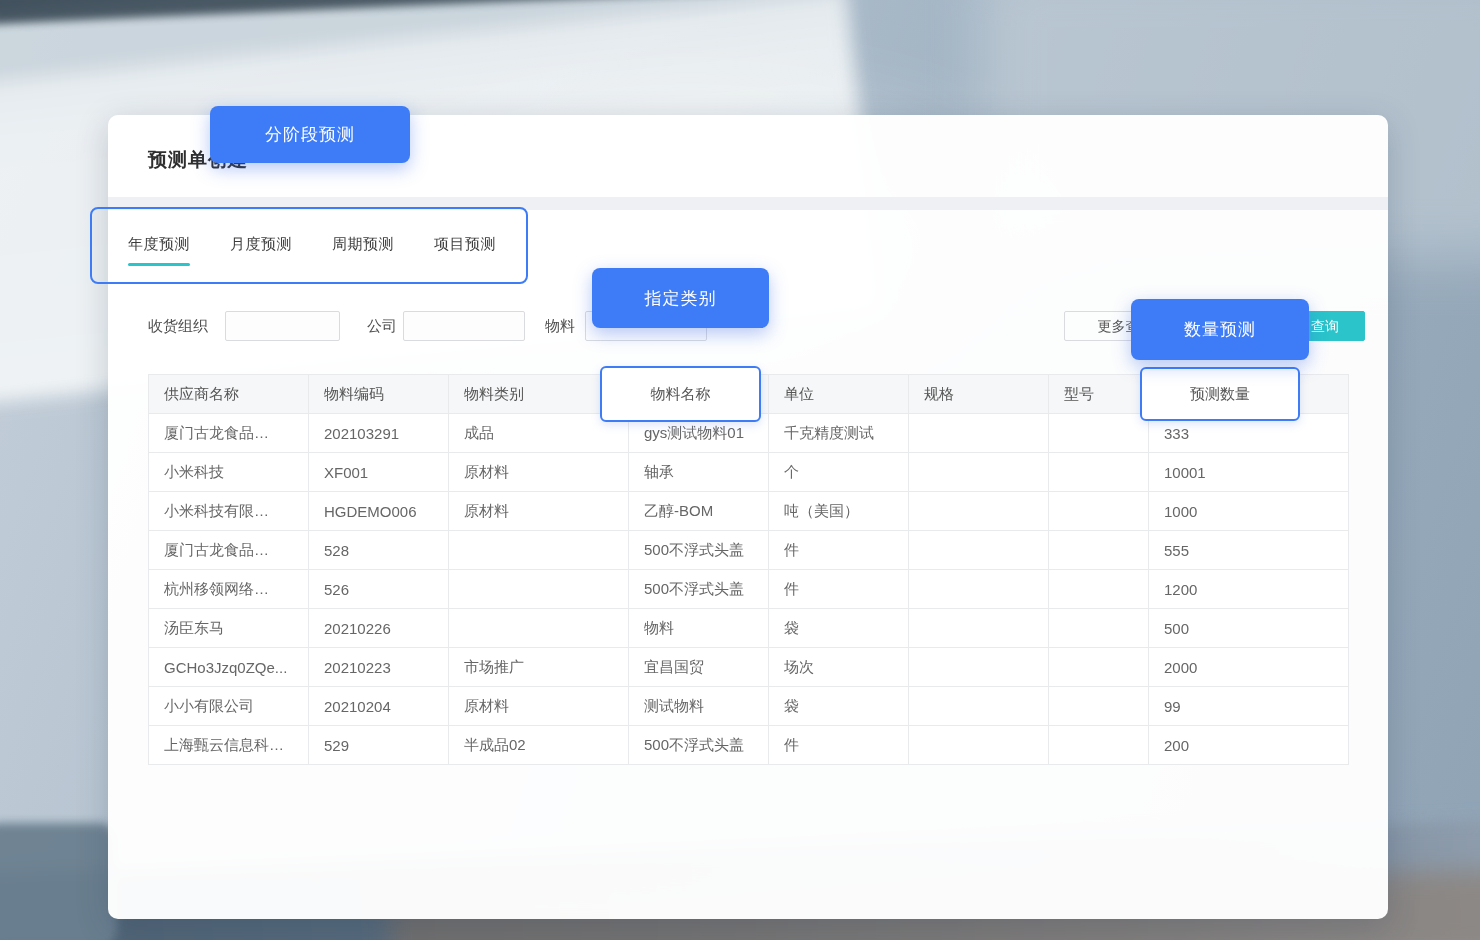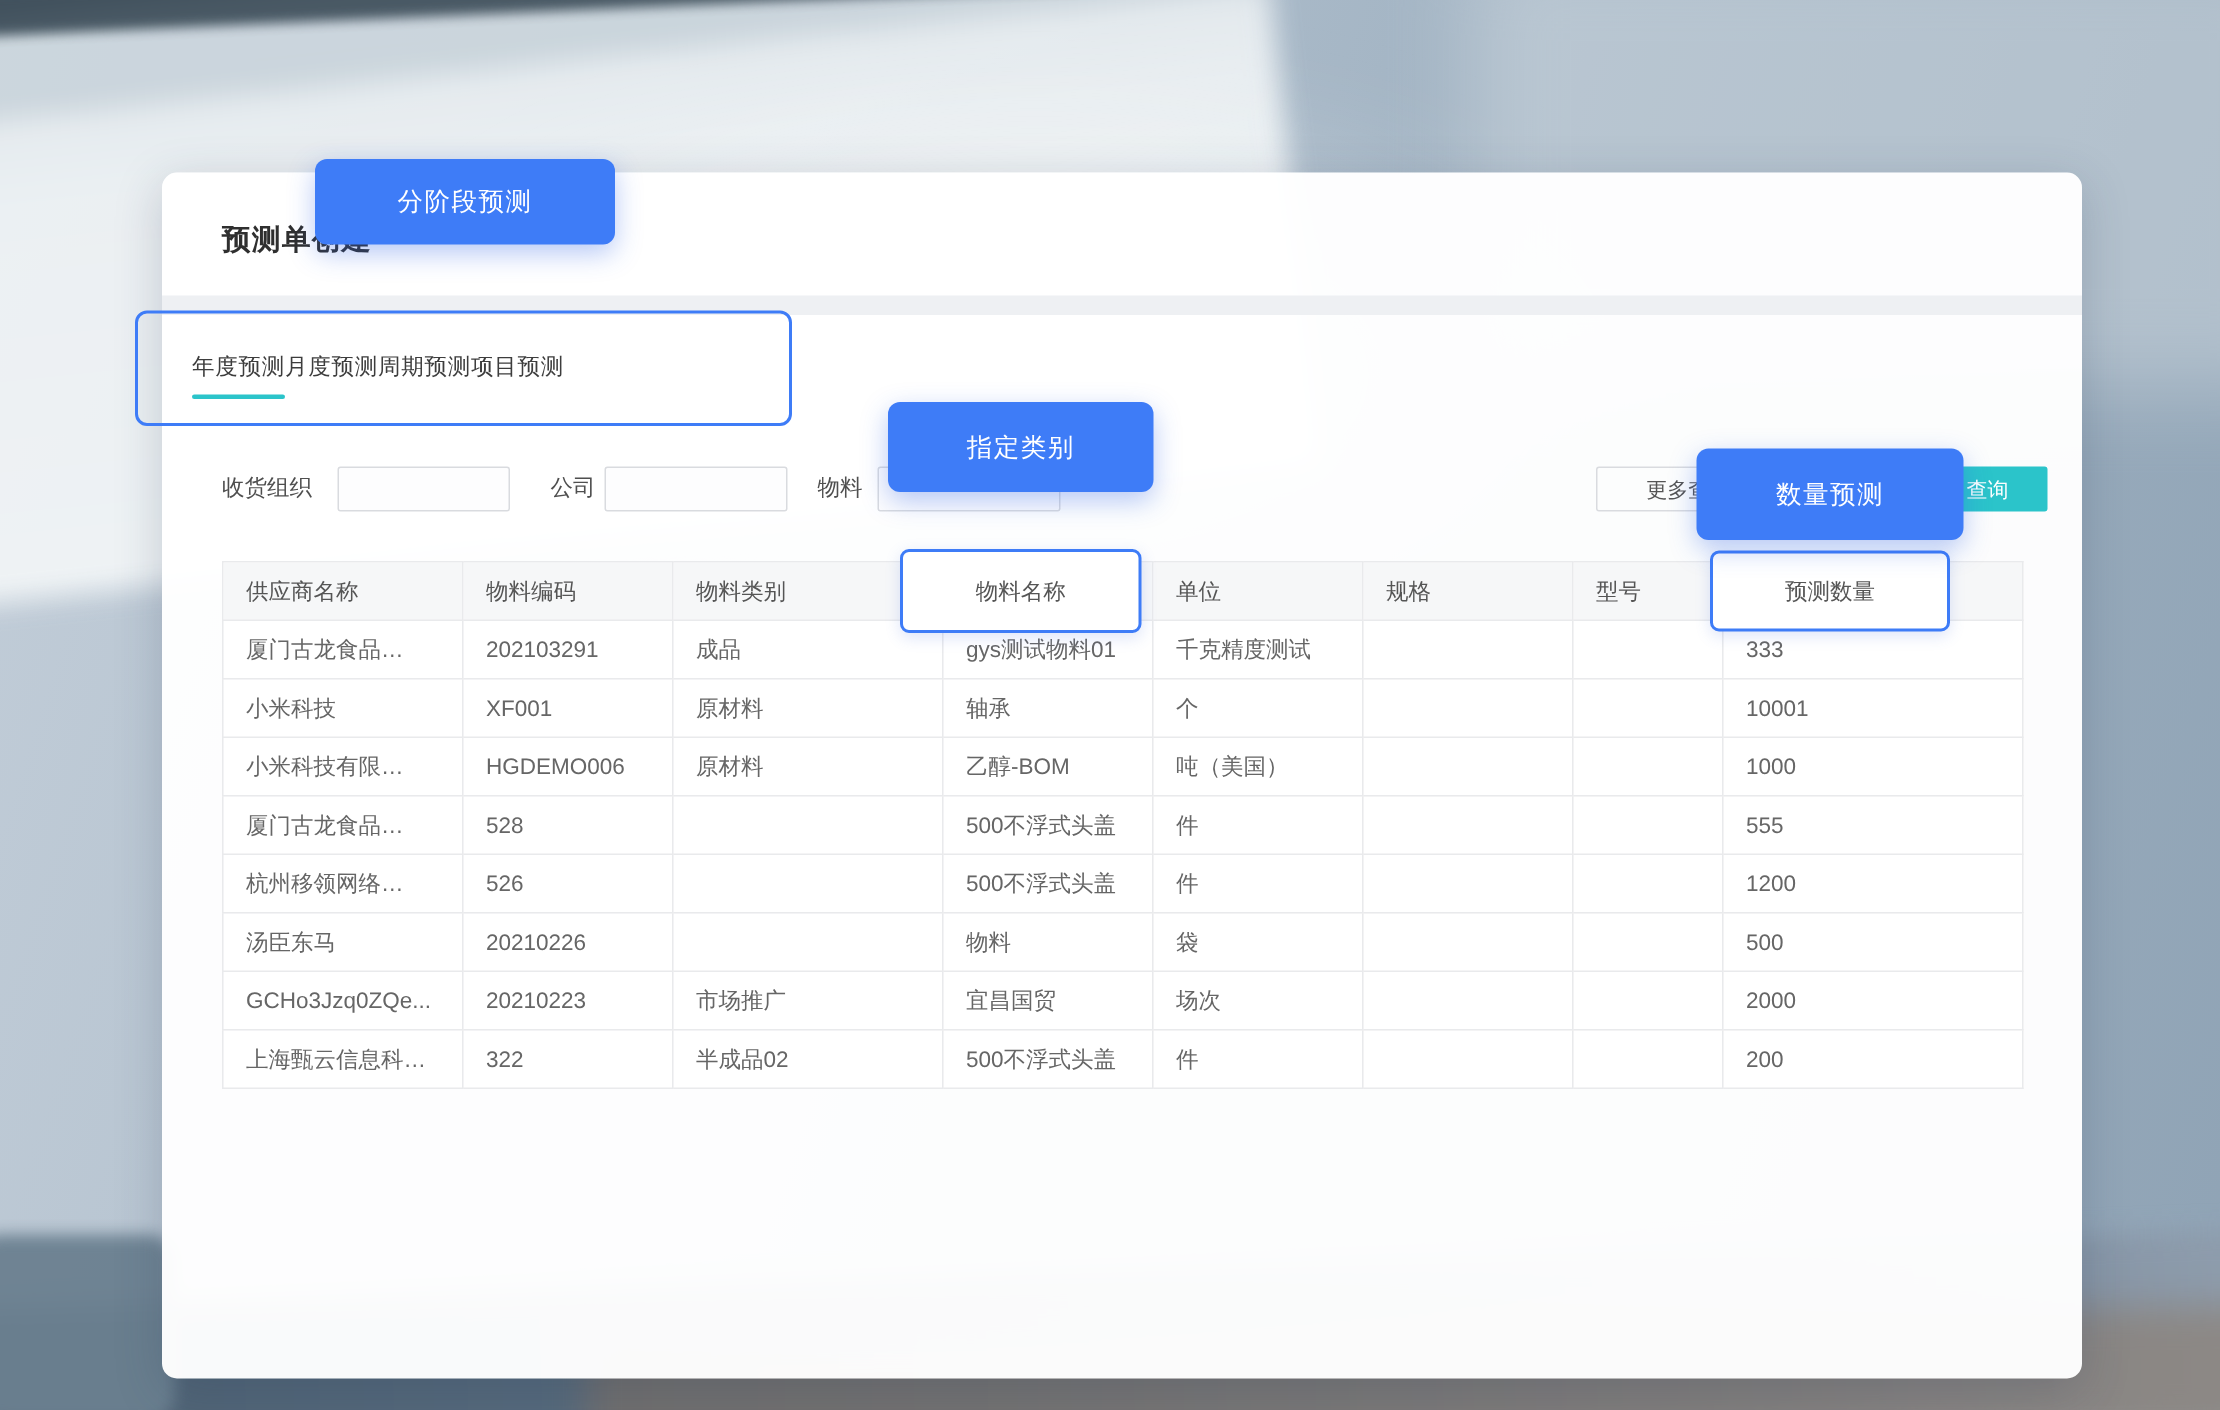--- a/index.html
+++ b/index.html
@@ -28,21 +28,21 @@
       border-radius:18px; filter:blur(5px); opacity:.95; }
 
   
   .card { position:absolute; left:108px; top:115px; width:1280px; height:804px;
           background:rgba(255,255,255,.97); border-radius:10px;
           box-shadow:0 8px 32px rgba(40,60,85,.22); z-index:2; }
   .card-title { position:absolute; left:40px; top:32px; font-size:19px; font-weight:600; color:#2f2f2f; letter-spacing:1px; }
   .gray-band { position:absolute; left:0; top:82px; width:100%; height:13px; background:#eef0f3; }
 
   
-  .tabbar { position:absolute; left:20px; top:118px; display:flex; }
+  .tabbar { position:absolute; left:20px; top:118px; display:flex; gap:40px; }
   .tab { position:relative; font-size:15px; color:#3d3d3d; padding:2px 0 12px 0; cursor:pointer; letter-spacing:.5px; }
   .tab.active::after { content:""; position:absolute; left:0; right:0; bottom:0; height:3px;
       background:var(--teal); border-radius:2px; }
 
   
   .filters { position:absolute; left:0; top:196px; width:100%; height:30px; }
   .f-label { position:absolute; top:0; height:30px; line-height:30px; font-size:15px; color:#4f4f4f; }
   .f-input { position:absolute; top:0; height:30px; border:1px solid #d9dbdf; border-radius:2px;
       background:#fdfdfe; font-size:14px; color:#333; padding:0 8px; outline:none; }
   .f-btn { position:absolute; top:0; height:30px; border:1px solid #d9dbdf; border-radius:2px;
@@ -201,22 +201,32 @@
               <td>GCHo3Jzq0ZQe...</td>
               <td>20210223</td>
               <td>市场推广</td>
               <td>宜昌国贸</td>
               <td>场次</td>
               <td></td>
               <td></td>
               <td>2000</td>
             </tr>
             <tr>
+              <td>小小有限公司</td>
+              <td>20210204</td>
+              <td>原材料</td>
+              <td>测试物料</td>
+              <td>袋</td>
+              <td></td>
+              <td></td>
+              <td>99</td>
+            </tr>
+            <tr>
               <td>上海甄云信息科…</td>
-              <td>322</td>
+              <td>529</td>
               <td>半成品02</td>
               <td>500不浮式头盖</td>
               <td>件</td>
               <td></td>
               <td></td>
               <td>200</td>
             </tr>
           </tbody>
       </table>
     </div>

